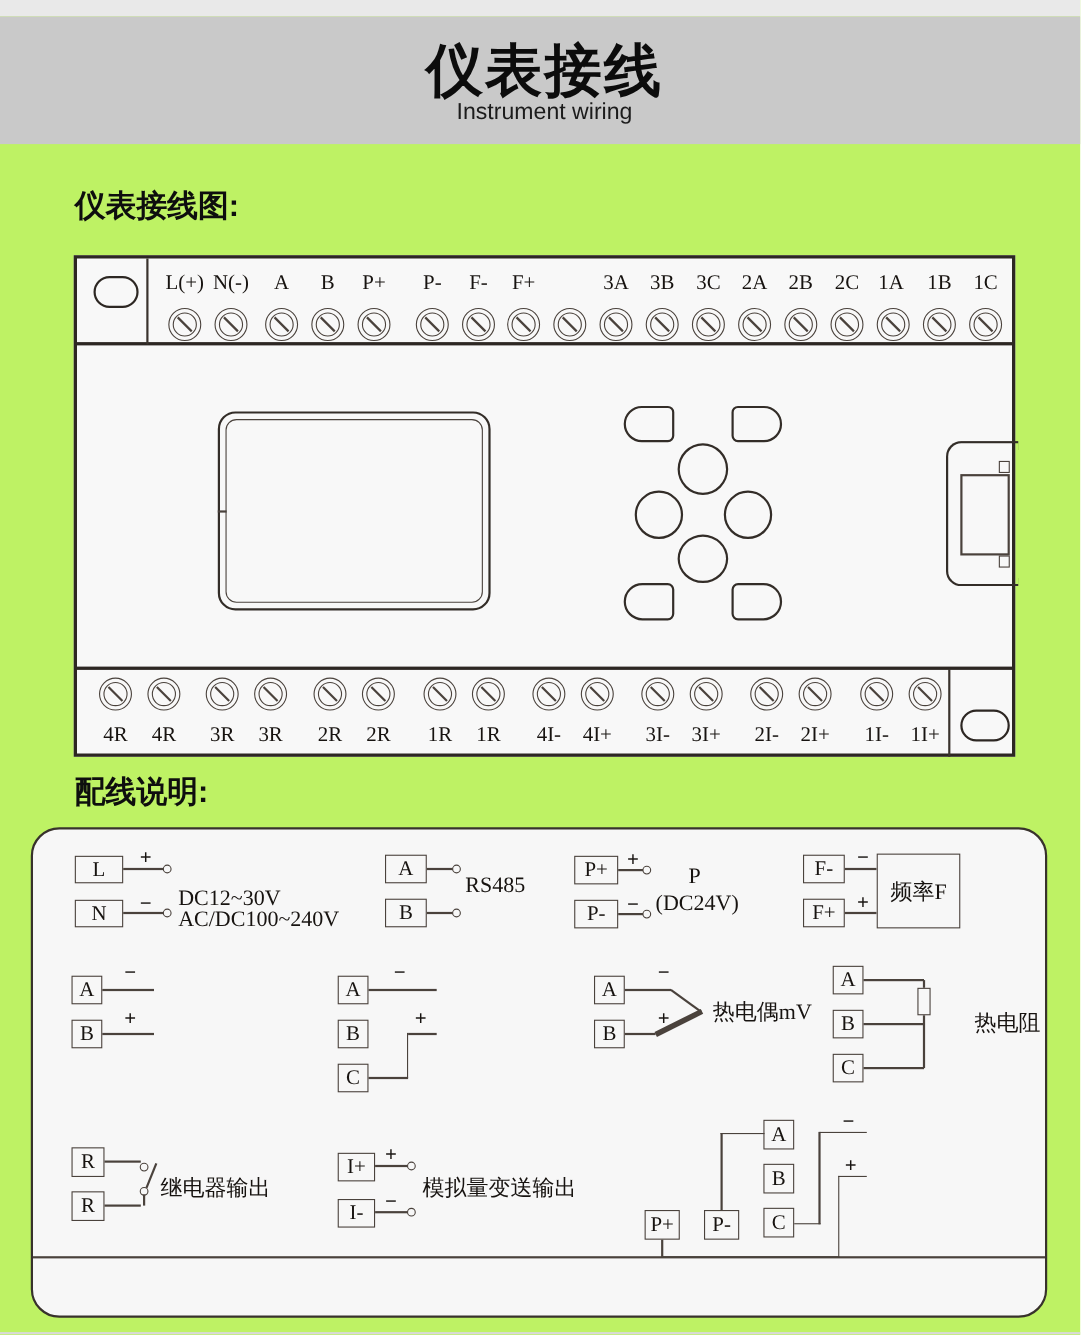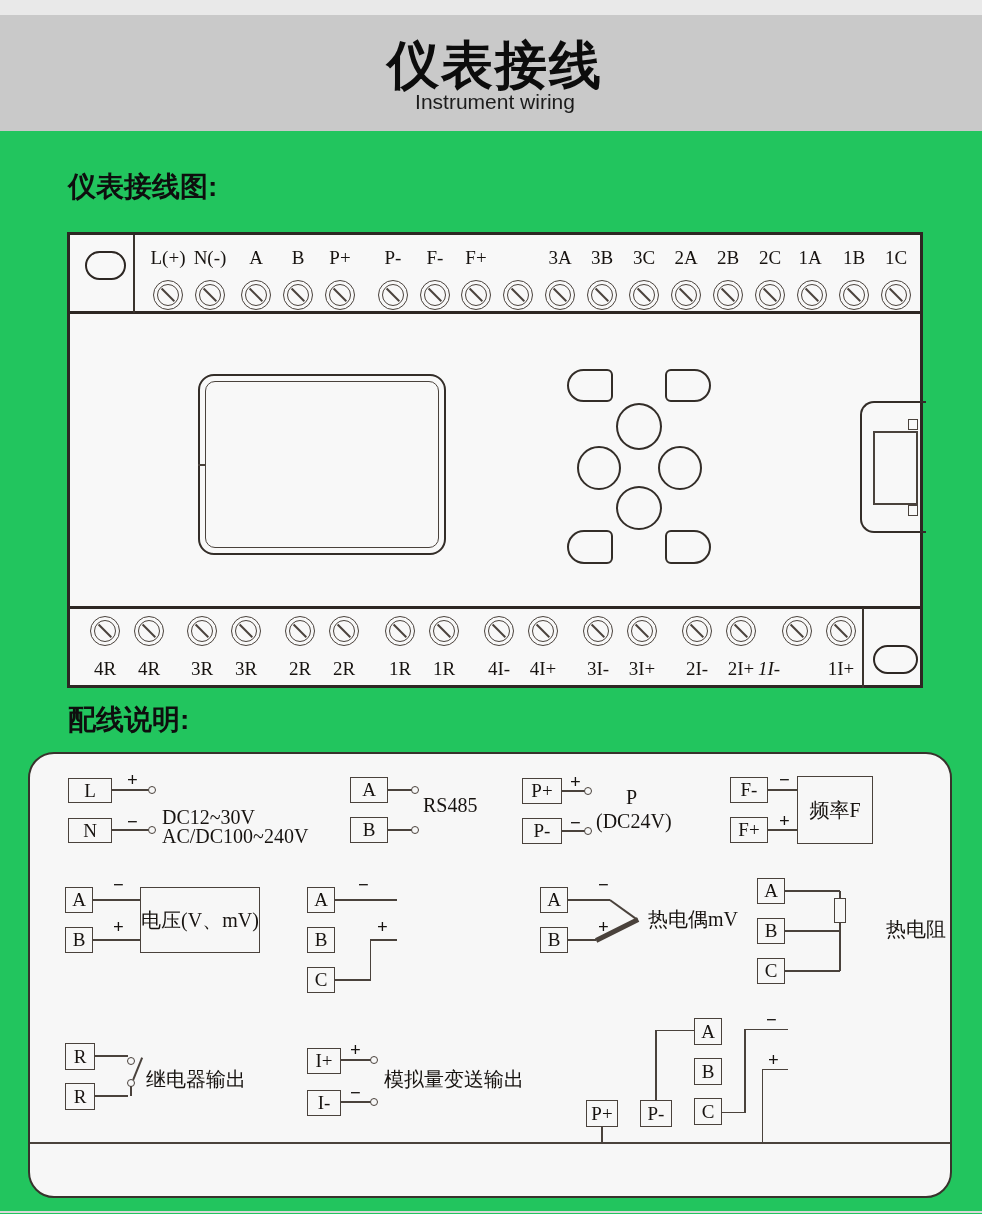--- a/index.html
+++ b/index.html
@@ -1,16 +1,16 @@
 <!DOCTYPE html>
 <html><head>
 <meta charset="utf-8">
 <style>
   html,body{margin:0;padding:0;}
-  #page{position:relative;width:982px;height:1214px;background:#22c55e;overflow:hidden;
+  #page{position:relative;width:982px;height:1214px;background:#bef264;overflow:hidden;
         font-family:"Liberation Sans","DejaVu Sans",sans-serif;color:#171310;}
 
   
   #topstrip{position:absolute;left:0;top:0;width:990px;height:15px;background:#e9e9e9;}
   #banner{position:absolute;left:0;top:15px;width:990px;height:116px;background:#c9c9c9;text-align:center;}
   #banner-title{margin:0;padding-top:22px;font-size:52px;font-weight:bold;color:#0c0c0c;letter-spacing:2px;line-height:1.1;}
   #banner-sub{margin:-4px 0 0 0;font-size:21px;color:#1c1c1c;}
 
   .section-heading{position:absolute;font-size:28px;font-weight:bold;color:#0e0e0e;}
 
@@ -157,21 +157,21 @@
         <div class="t-label" style="left: 450px; top: 423px;">4I+</div>
         <div class="screw" style="left: 513px; top: 381px;"></div>
         <div class="t-label" style="left: 505px; top: 423px;">3I-</div>
         <div class="screw" style="left: 557px; top: 381px;"></div>
         <div class="t-label" style="left: 549px; top: 423px;">3I+</div>
         <div class="screw" style="left: 612px; top: 381px;"></div>
         <div class="t-label" style="left: 604px; top: 423px;">2I-</div>
         <div class="screw" style="left: 656px; top: 381px;"></div>
         <div class="t-label" style="left: 648px; top: 423px;">2I+</div>
         <div class="screw" style="left: 712px; top: 381px;"></div>
-        <div class="t-label" style="left: 676px; top: 423px; font-style: italic;">1I-</div>
+        <div class="t-label" style="left: 704px; top: 423px;">1I-</div>
         <div class="screw" style="left: 756px; top: 381px;"></div>
         <div class="t-label" style="left: 748px; top: 423px;">1I+</div>
       </div>
   </div>
 
   <div class="section-heading" style="left:68px;top:701px;text-align:center;">配线说明:</div>
 
   <div id="bigbox">
     <div id="note-sep"></div>
   </div>
@@ -235,23 +235,20 @@
   <div class="wb" style="left:65px;top:887px;width:28px;height:26px;">
       <span>A</span>
     </div>
   <div class="wb" style="left:65px;top:927px;width:28px;height:26px;">
       <span>B</span>
     </div>
   <div class="wire" style="left:93px;top:899px;width:47px;"></div>
   <div class="wire" style="left:93px;top:939px;width:47px;"></div>
   <div class="sign" style="left:113px;top:875px;">−</div>
   <div class="sign" style="left:113px;top:917px;">+</div>
-  <div class="dbox" style="left:140px;top:887px;width:120px;height:66px;">
-      <span>电压(V、mV)</span>
-    </div>
 
   <div class="wb" style="left:307px;top:887px;width:28px;height:26px;">
       <span>A</span>
     </div>
   <div class="wb" style="left:307px;top:927px;width:28px;height:26px;">
       <span>B</span>
     </div>
   <div class="wb" style="left:307px;top:967px;width:28px;height:26px;">
       <span>C</span>
     </div>

